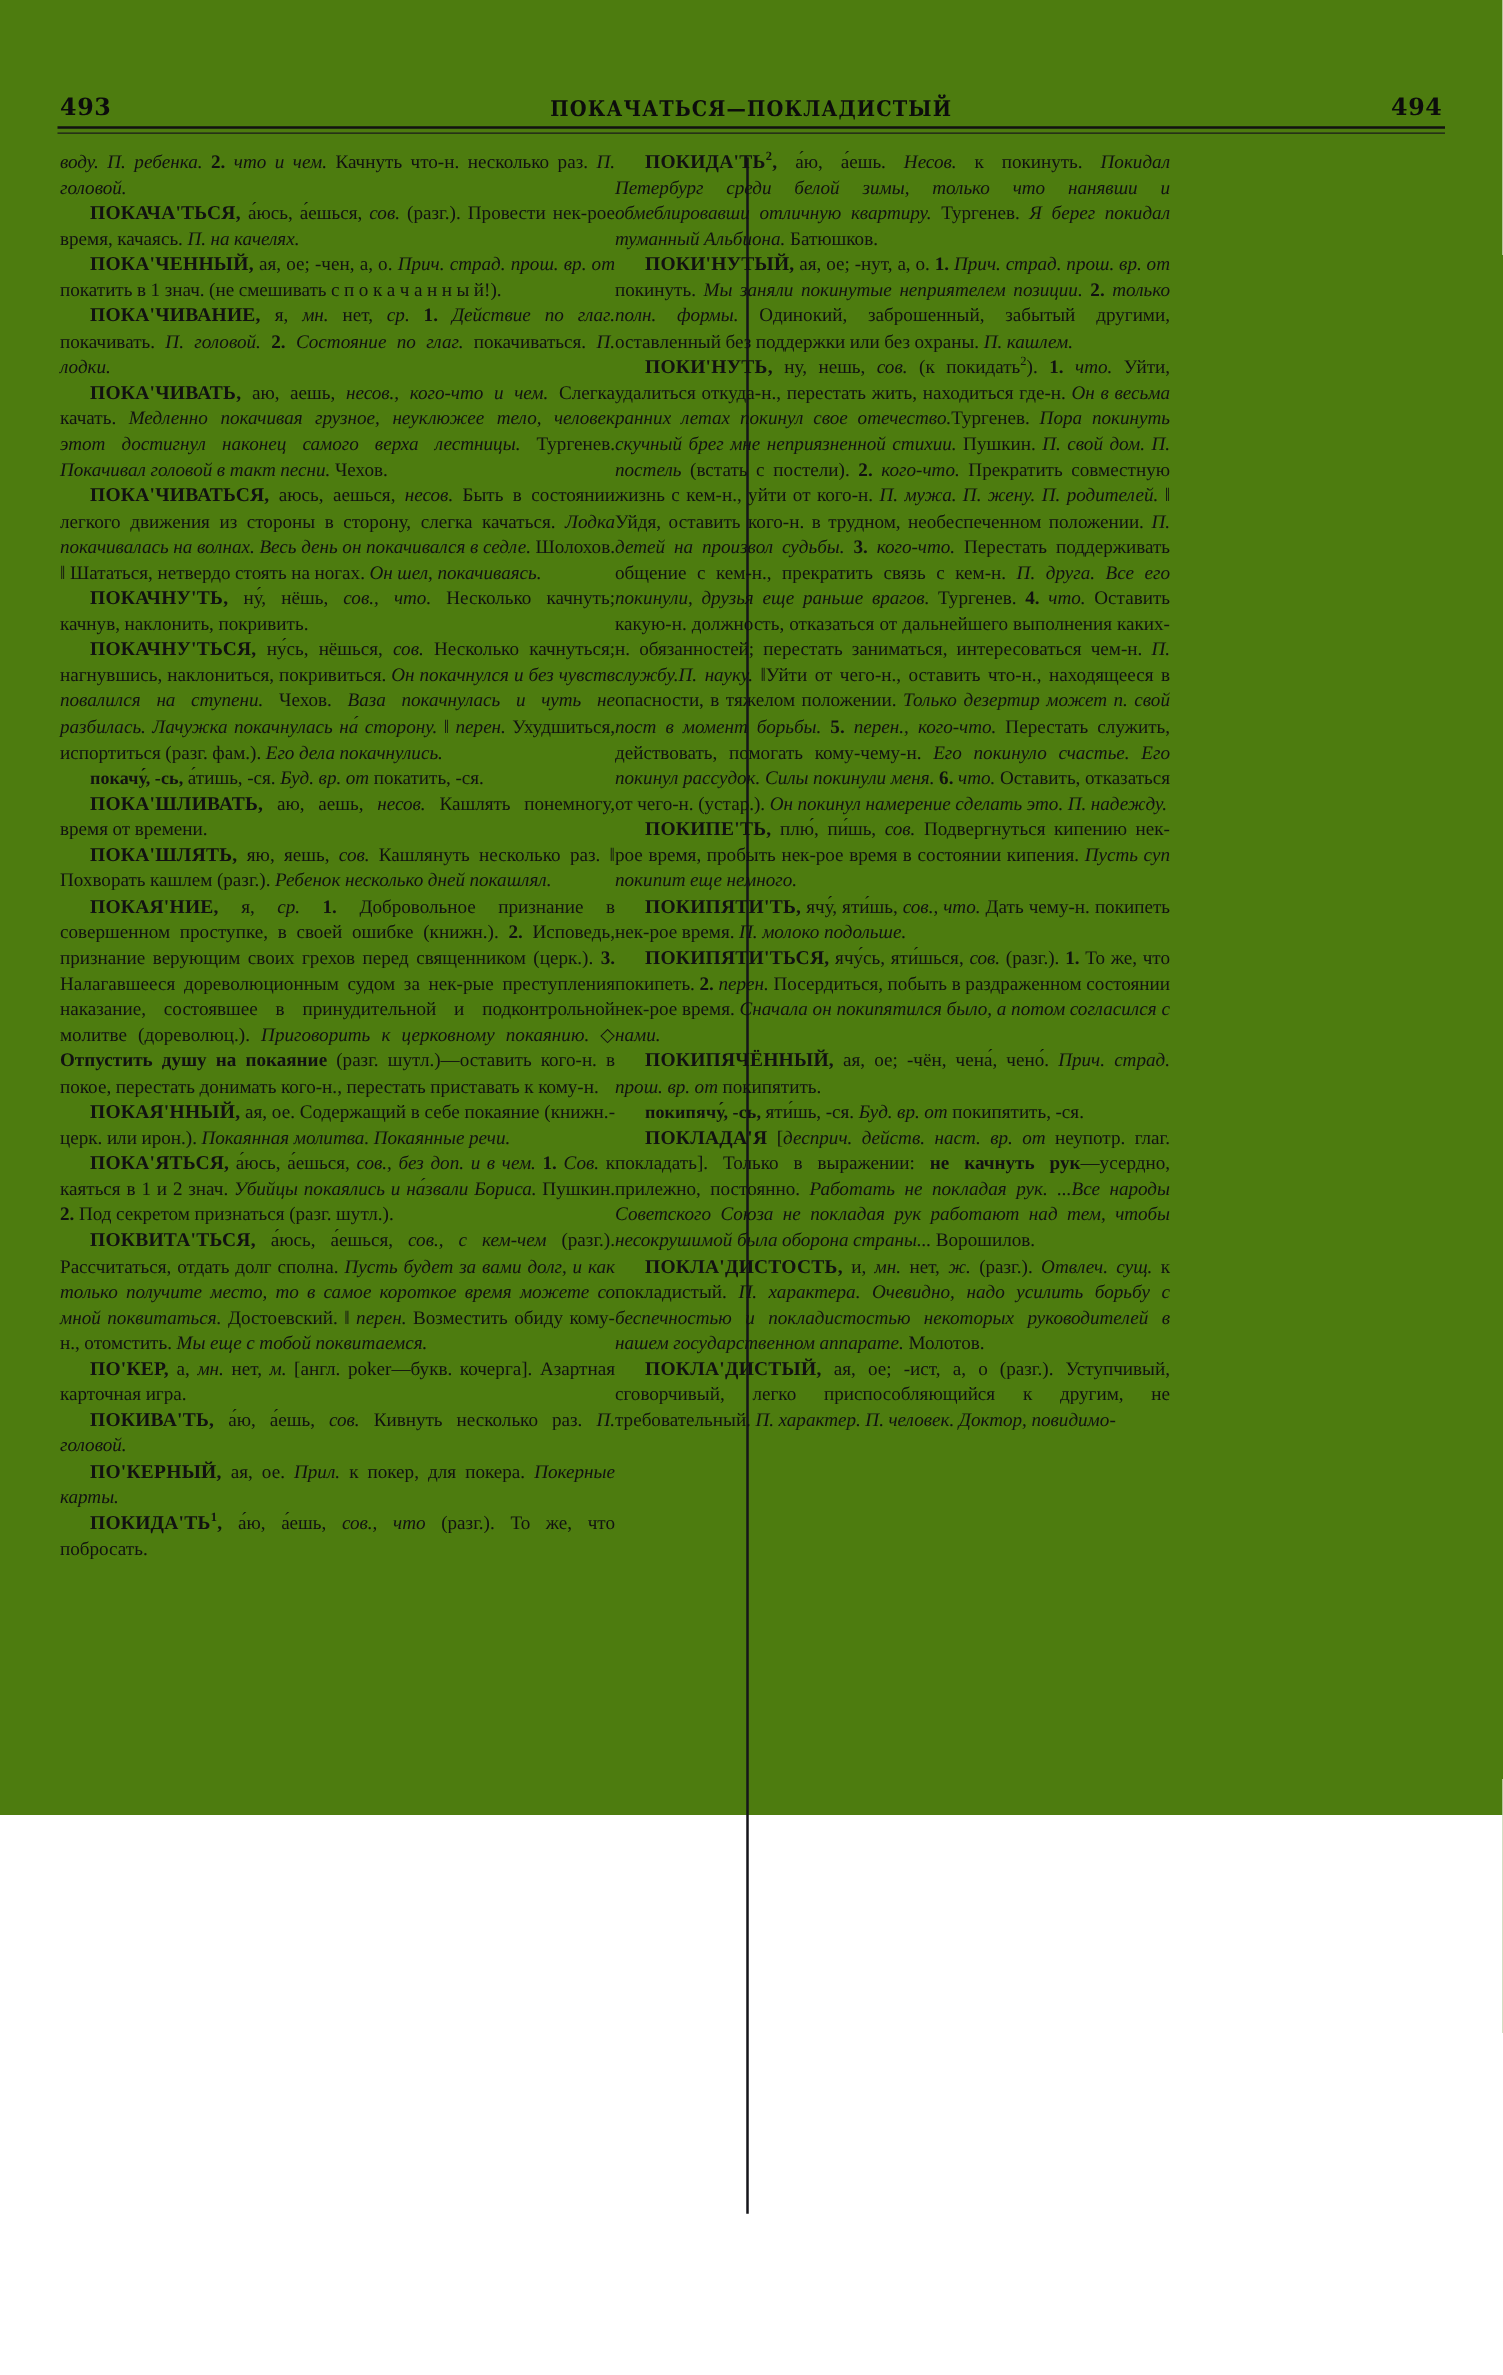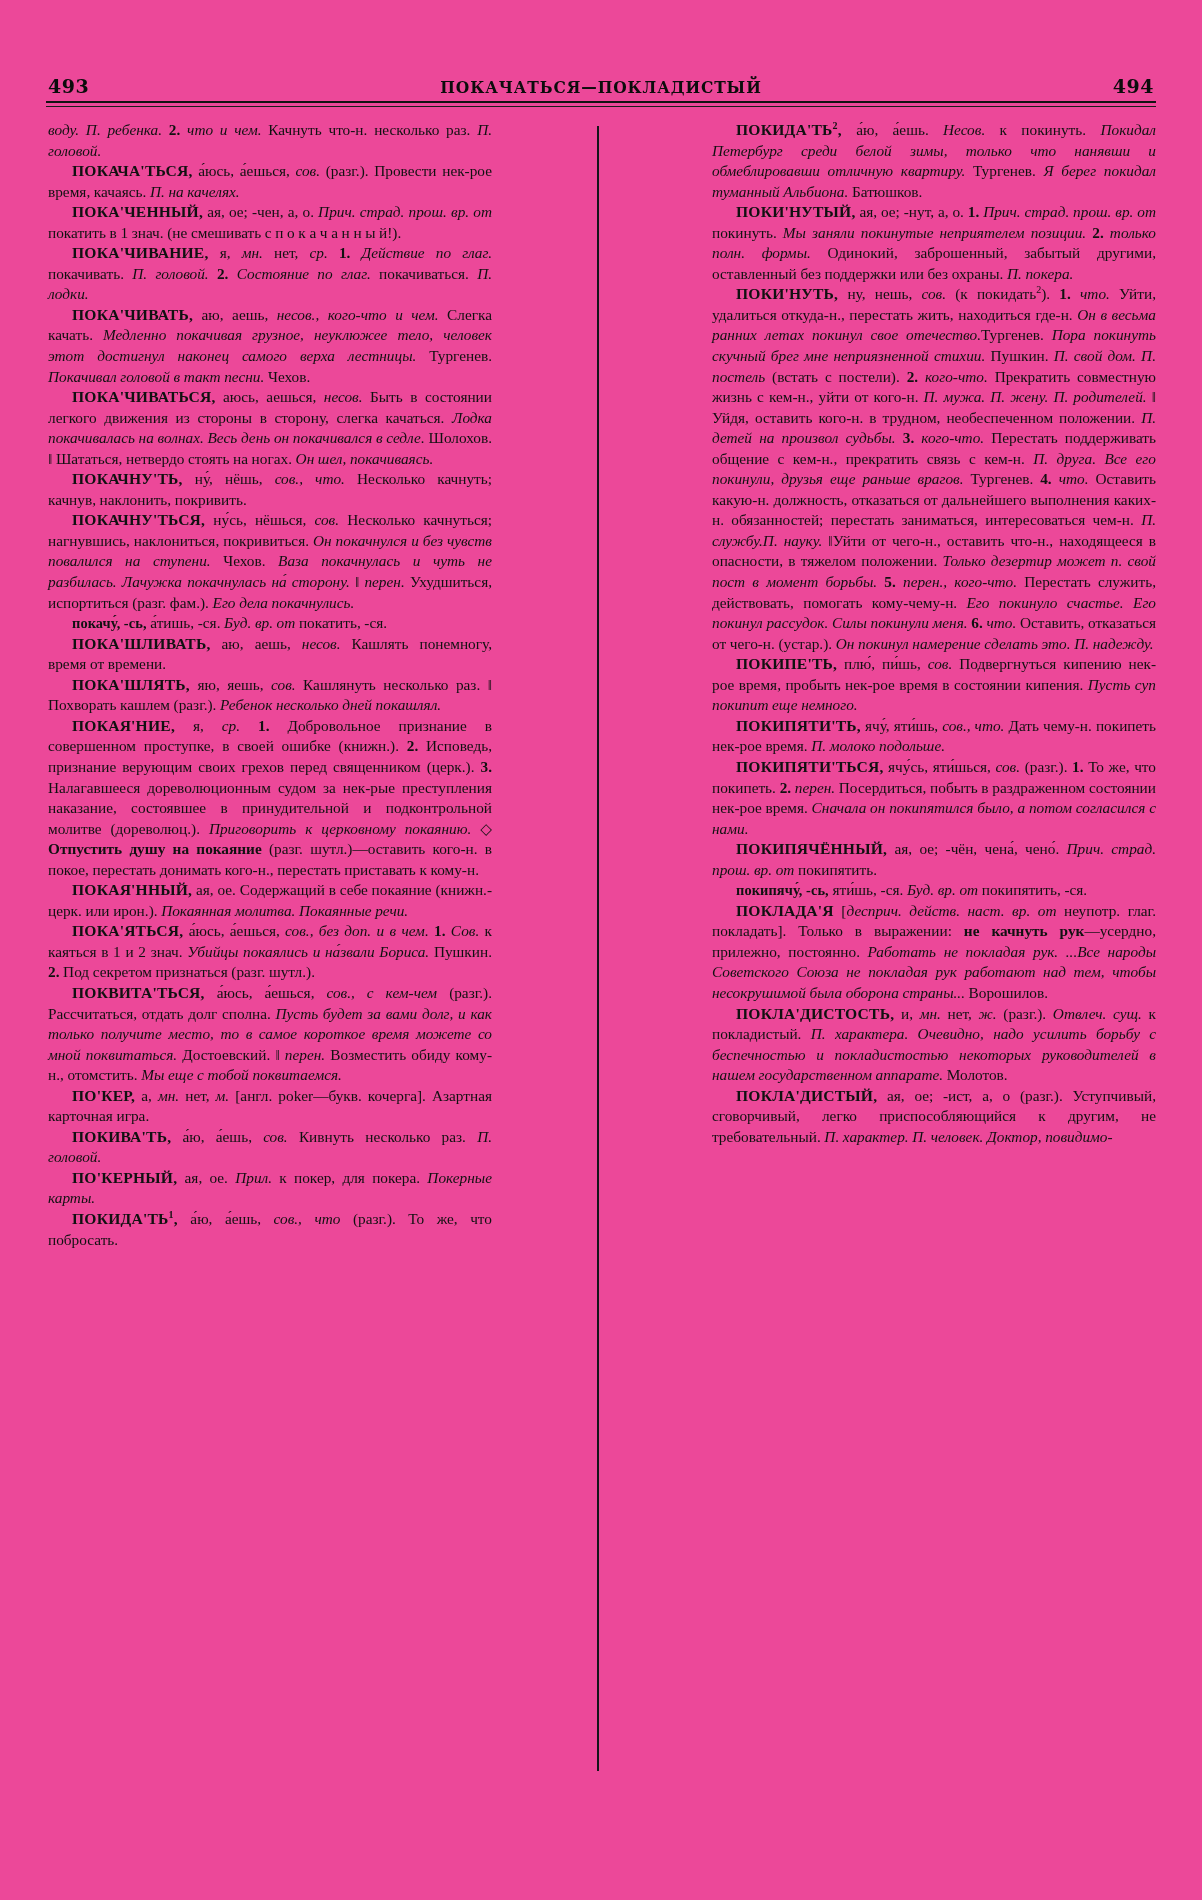--- a/index.html
+++ b/index.html
@@ -13,22 +13,22 @@
     height: 1900px;
     font-family: "Liberation Serif", "DejaVu Serif", serif;
     color: #111111;
     position: relative;
     overflow: hidden;
   }
   .page {
     position: absolute;
     left: 0; top: 0;
     width: 1202px;
-    height: 1900px;
-    background: #ec4899;
+    height: 1452px;
+    background: #4d7c0f;
   }
 
   
   .header {
     position: absolute;
     left: 48px;
     top: 62px;
     width: 1106px;
     height: 34px;
     display: flex;
@@ -73,21 +73,21 @@
   }
 
   
   .columns {
     position: absolute;
     left: 48px;
     top: 120px;
     width: 1108px;
     height: 1650px;
     display: flex;
-    justify-content: space-between;
+    justify-content: flex-start;
   }
   .col {
     width: 444px;
     position: relative;
   }
   .divider {
     position: absolute;
     left: 597px;
     top: 126px;
     width: 0;
@@ -161,21 +161,21 @@
         <p class="entry"><span class="hw">ПОКАЯ'ННЫЙ,</span> ая, ое. Содержащий в себе покаяние (книжн.-церк. или ирон.). <i>Покаянная молитва. Покаянные речи.</i></p>
         <p class="entry"><span class="hw">ПОКА'ЯТЬСЯ,</span> а́юсь, а́ешься, <i>сов., без доп. и в чем.</i> <b>1.</b> <i>Сов.</i> к каяться в 1 и 2 знач. <i>Убийцы покаялись и на́звали Бориса.</i> Пушкин. <b>2.</b> Под секретом признаться (разг. шутл.).</p>
         <p class="entry"><span class="hw">ПОКВИТА'ТЬСЯ,</span> а́юсь, а́ешься, <i>сов., с кем-чем</i> (разг.). Рассчитаться, отдать долг сполна. <i>Пусть будет за вами долг, и как только получите место, то в самое короткое время можете со мной поквитаться.</i> Достоевский. ‖ <i>перен.</i> Возместить обиду кому-н., отомстить. <i>Мы еще с тобой поквитаемся.</i></p>
         <p class="entry"><span class="hw">ПО'КЕР,</span> а, <i>мн.</i> нет, <i>м.</i> [англ. poker—букв. кочерга]. Азартная карточная игра.</p>
         <p class="entry"><span class="hw">ПОКИВА'ТЬ,</span> а́ю, а́ешь, <i>сов.</i> Кивнуть несколько раз. <i>П. головой.</i></p>
         <p class="entry"><span class="hw">ПО'КЕРНЫЙ,</span> ая, ое. <i>Прил.</i> к покер, для покера. <i>Покерные карты.</i></p>
         <p class="entry"><span class="hw">ПОКИДА'ТЬ<span class="sup">1</span>,</span> а́ю, а́ешь, <i>сов., что</i> (разг.). То же, что побросать.</p>
       </div>
     <div class="col" id="col-right">
         <p class="entry"><span class="hw">ПОКИДА'ТЬ<span class="sup">2</span>,</span> а́ю, а́ешь. <i>Несов.</i> к покинуть. <i>Покидал Петербург среди белой зимы, только что нанявши и обмеблировавши отличную квартиру.</i> Тургенев. <i>Я берег покидал туманный Альбиона.</i> Батюшков.</p>
-        <p class="entry"><span class="hw">ПОКИ'НУТЫЙ,</span> ая, ое; -нут, а, о. <b>1.</b> <i>Прич. страд. прош. вр. от</i> покинуть. <i>Мы заняли покинутые неприятелем позиции.</i> <b>2.</b> <i>только полн. формы.</i> Одинокий, заброшенный, забытый другими, оставленный без поддержки или без охраны. <i>П. покера.</i></p>
+        <p class="entry"><span class="hw">ПОКИ'НУТЫЙ,</span> ая, ое; -нут, а, о. <b>1.</b> <i>Прич. страд. прош. вр. от</i> покинуть. <i>Мы заняли покинутые неприятелем позиции.</i> <b>2.</b> <i>только полн. формы.</i> Одинокий, заброшенный, забытый другими, оставленный без поддержки или без охраны. <i>П. кашлем.</i></p>
         <p class="entry"><span class="hw">ПОКИ'НУТЬ,</span> ну, нешь, <i>сов.</i> (к покидать<span class="sup">2</span>). <b>1.</b> <i>что.</i> Уйти, удалиться откуда-н., перестать жить, находиться где-н. <i>Он в весьма ранних летах покинул свое отечество.</i>Тургенев. <i>Пора покинуть скучный брег мне неприязненной стихии.</i> Пушкин. <i>П. свой дом. П. постель</i> (встать с постели). <b>2.</b> <i>кого-что.</i> Прекратить совместную жизнь с кем-н., уйти от кого-н. <i>П. мужа. П. жену. П. родителей.</i> ‖ Уйдя, оставить кого-н. в трудном, необеспеченном положении. <i>П. детей на произвол судьбы.</i> <b>3.</b> <i>кого-что.</i> Перестать поддерживать общение с кем-н., прекратить связь с кем-н. <i>П. друга. Все его покинули, друзья еще раньше врагов.</i> Тургенев. <b>4.</b> <i>что.</i> Оставить какую-н. должность, отказаться от дальнейшего выполнения каких-н. обязанностей; перестать заниматься, интересоваться чем-н. <i>П. службу.П. науку.</i> ‖Уйти от чего-н., оставить что-н., находящееся в опасности, в тяжелом положении. <i>Только дезертир может п. свой пост в момент борьбы.</i> <b>5.</b> <i>перен., кого-что.</i> Перестать служить, действовать, помогать кому-чему-н. <i>Его покинуло счастье. Его покинул рассудок. Силы покинули меня.</i> <b>6.</b> <i>что.</i> Оставить, отказаться от чего-н. (устар.). <i>Он покинул намерение сделать это. П. надежду.</i></p>
         <p class="entry"><span class="hw">ПОКИПЕ'ТЬ,</span> плю́, пи́шь, <i>сов.</i> Подвергнуться кипению нек-рое время, пробыть нек-рое время в состоянии кипения. <i>Пусть суп покипит еще немного.</i></p>
         <p class="entry"><span class="hw">ПОКИПЯТИ'ТЬ,</span> ячу́, яти́шь, <i>сов., что.</i> Дать чему-н. покипеть нек-рое время. <i>П. молоко подольше.</i></p>
         <p class="entry"><span class="hw">ПОКИПЯТИ'ТЬСЯ,</span> ячу́сь, яти́шься, <i>сов.</i> (разг.). <b>1.</b> То же, что покипеть. <b>2.</b> <i>перен.</i> Посердиться, побыть в раздраженном состоянии нек-рое время. <i>Сначала он покипятился было, а потом согласился с нами.</i></p>
         <p class="entry"><span class="hw">ПОКИПЯЧЁННЫЙ,</span> ая, ое; -чён, чена́, чено́. <i>Прич. страд. прош. вр. от</i> покипятить.</p>
         <p class="entry"><span class="hw-sm">покипячу́, -сь,</span> яти́шь, -ся. <i>Буд. вр. от</i> покипятить, -ся.</p>
         <p class="entry"><span class="hw">ПОКЛАДА'Я</span> [<i>десприч. действ. наст. вр. от</i> неупотр. глаг. покладать]. Только в выражении: <b>не качнуть рук</b>—усердно, прилежно, постоянно. <i>Работать не покладая рук. ...Все народы Советского Союза не покладая рук работают над тем, чтобы несокрушимой была оборона страны...</i> Ворошилов.</p>
         <p class="entry"><span class="hw">ПОКЛА'ДИСТОСТЬ,</span> и, <i>мн.</i> нет, <i>ж.</i> (разг.). <i>Отвлеч. сущ.</i> к покладистый. <i>П. характера. Очевидно, надо усилить борьбу с беспечностью и покладистостью некоторых руководителей в нашем государственном аппарате.</i> Молотов.</p>
         <p class="entry"><span class="hw">ПОКЛА'ДИСТЫЙ,</span> ая, ое; -ист, а, о (разг.). Уступчивый, сговорчивый, легко приспособляющийся к другим, не требовательный. <i>П. характер. П. человек. Доктор, повидимо-</i></p>
       </div>

